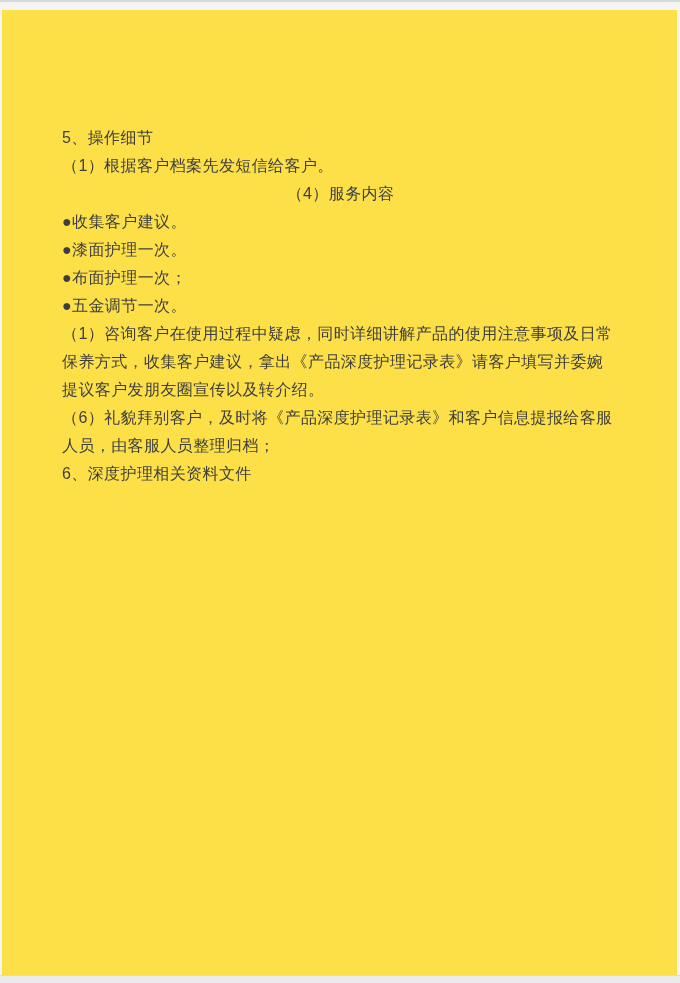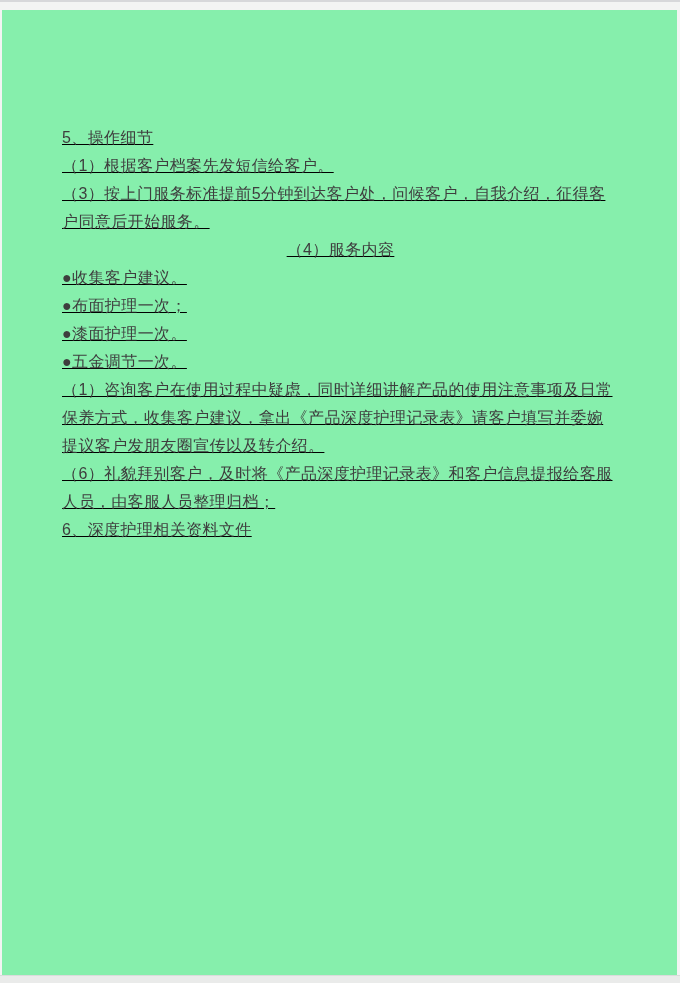--- a/index.html
+++ b/index.html
@@ -34,22 +34,21 @@
     height: 7px;
     background: #eaebea;
     border-top: 1px solid #dadcdb;
   }
   .paper {
     position: absolute;
     left: 2px;
     right: 3px;
     top: 10px;
     bottom: 7px;
-    background: #86efac;
-    text-decoration: underline;
+    background: #fde047;
   }
   .content {
     padding: 114px 0 0 60px;
     width: 557px;
   }
   .content p {
     margin: 0;
     font-family: "Liberation Sans", "DejaVu Sans", sans-serif;
     font-size: 16px;
     line-height: 28px;
@@ -73,28 +72,27 @@
 <div class="viewport">
   <div class="paper">
     <div class="content">
 
       <p>5、操作细节</p>
 
       <p class="mt4">（1）根据客户档案先发短信给客户。</p>
 
 
 
-      <p class="mt20">（3）按上门服务标准提前5分钟到达客户处，问候客户，自我介绍，征得客户同意后开始服务。</p>
 
       <p class="mt30">（4）服务内容</p>
 
       <div>
         <p class="bullet mt1">●收集客户建议。</p>
+        <p class="bullet">●漆面护理一次。</p>
         <p class="bullet">●布面护理一次；</p>
-        <p class="bullet">●漆面护理一次。</p>
         <p class="bullet">●五金调节一次。</p>
       </div>
 
       <p class="mt26">（1）咨询客户在使用过程中疑虑，同时详细讲解产品的使用注意事项及日常保养方式，收集客户建议，拿出《产品深度护理记录表》请客户填写并委婉提议客户发朋友圈宣传以及转介绍。</p>
 
       <p class="mt21">（6）礼貌拜别客户，及时将《产品深度护理记录表》和客户信息提报给客服人员，由客服人员整理归档；</p>
 
       <p class="mt32">6、深度护理相关资料文件</p>
 
     </div>

